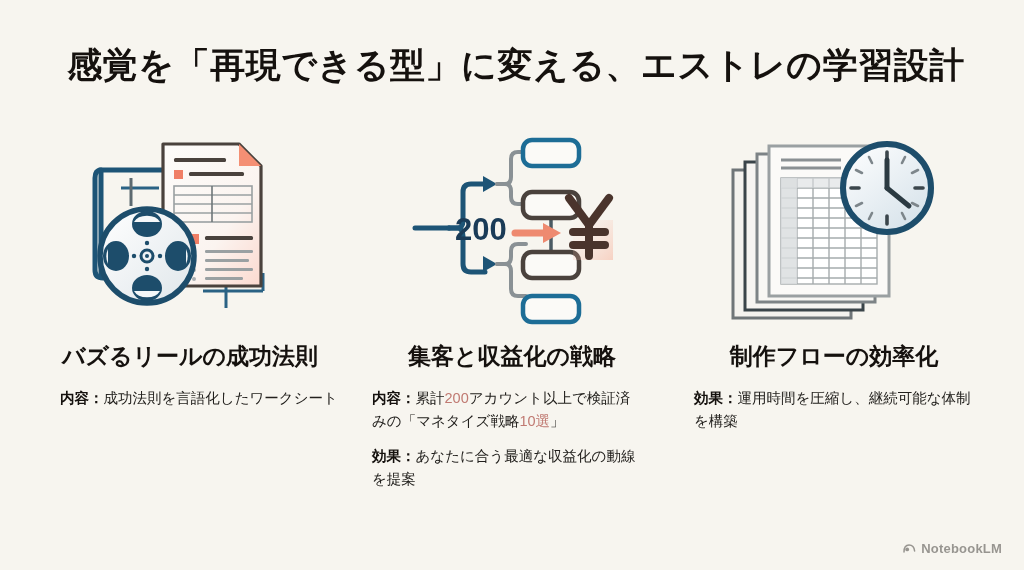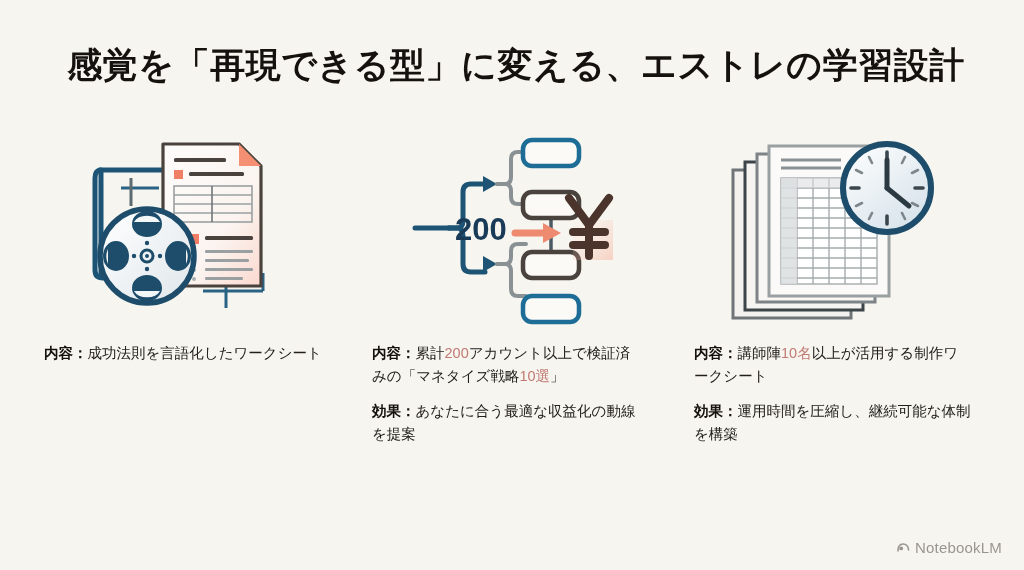--- a/index.html
+++ b/index.html
@@ -70,34 +70,34 @@
     font-size:14.5px;
     line-height:1.62;
     color:#22201d;
     margin-bottom:11px;
   }
   .bullet:last-child{margin-bottom:0;}
   .lbl{font-weight:bold;color:#15110e;}
   .hl{color:#c07a72;}
 
   
-  .col-1 .bullets{margin-left:4px;width:282px;}
+  .col-1 .bullets{margin-left:20px;width:282px;}
   .col-2 .bullets{margin-left:10px;width:272px;}
   .col-3 .bullets{margin-left:10px;width:278px;}
 
   
   .watermark{
     position:absolute;
     right:22px;bottom:14px;
     display:flex;align-items:center;gap:5px;
     opacity:.55;
   }
   .watermark .wm-text{
-    font-size:15px;
-    font-weight:normal;
+    font-size:13px;
+    font-weight:bold;
     color:#4a4743;
     letter-spacing:.2px;
   }
   .watermark svg{display:block;}
 </style>
 </head>
 <body>
 
 <div class="slide">
 
@@ -170,20 +170,21 @@
           <path d="M111 121 a10 14 0 0 1 0 15 z" fill="#f4f7f8"></path>
           <circle cx="72" cy="128" r="6" fill="none" stroke="#1d4d6b" stroke-width="3"></circle>
           <circle cx="72" cy="128" r="2" fill="#1d4d6b"></circle>
           <circle cx="72" cy="115" r="2.2" fill="#1d4d6b"></circle>
           <circle cx="72" cy="141" r="2.2" fill="#1d4d6b"></circle>
           <circle cx="59" cy="128" r="2.2" fill="#1d4d6b"></circle>
           <circle cx="85" cy="128" r="2.2" fill="#1d4d6b"></circle>
         </svg>
       </div>
 
+      <div class="col-title">バズるリールの成功法則</div>
 
       <div class="bullets">
         <div class="bullet">
           <span class="lbl">内容：</span><span>成功法則を言語化したワークシート</span>
         </div>
       </div>
     </div>
 
     <div class="col col-2">
 
@@ -226,20 +227,21 @@
           <g stroke="#4a342c" stroke-width="8" stroke-linecap="round" fill="none">
             <line x1="172" y1="70" x2="192" y2="97"></line>
             <line x1="212" y1="70" x2="192" y2="97"></line>
             <line x1="192" y1="97" x2="192" y2="128"></line>
             <line x1="176" y1="104" x2="208" y2="104"></line>
             <line x1="176" y1="117" x2="208" y2="117"></line>
           </g>
         </svg>
       </div>
 
+      <div class="col-title">集客と収益化の戦略</div>
 
       <div class="bullets">
         <div class="bullet">
           <span class="lbl">内容：</span><span>累計</span><span class="hl">200</span><span>アカウント以上で検証済みの「マネタイズ戦略</span><span class="hl">10選</span><span>」</span>
         </div>
         <div class="bullet">
           <span class="lbl">効果：</span><span>あなたに合う最適な収益化の動線を提案</span>
         </div>
       </div>
     </div>
@@ -301,25 +303,23 @@
             <line x1="137" y1="78" x2="143" y2="75"></line>
             <line x1="137" y1="42" x2="143" y2="45"></line>
             <line x1="150" y1="29" x2="153" y2="35"></line>
           </g>
 
           <line x1="168" y1="60" x2="168" y2="32" stroke="#2b3a42" stroke-width="5" stroke-linecap="round"></line>
           <line x1="168" y1="60" x2="190" y2="78" stroke="#2b3a42" stroke-width="5" stroke-linecap="round"></line>
         </svg>
       </div>
 
+      <div class="col-title">制作フローの効率化</div>
 
       <div class="bullets">
-        <div class="bullet">
-          <span class="lbl">内容：</span><span>講師陣</span><span class="hl">10名</span><span>以上が活用する制作ワークシート</span>
-        </div>
         <div class="bullet">
           <span class="lbl">効果：</span><span>運用時間を圧縮し、継続可能な体制を構築</span>
         </div>
       </div>
     </div>
 
   </div>
 
   <div class="watermark">
     <span>

